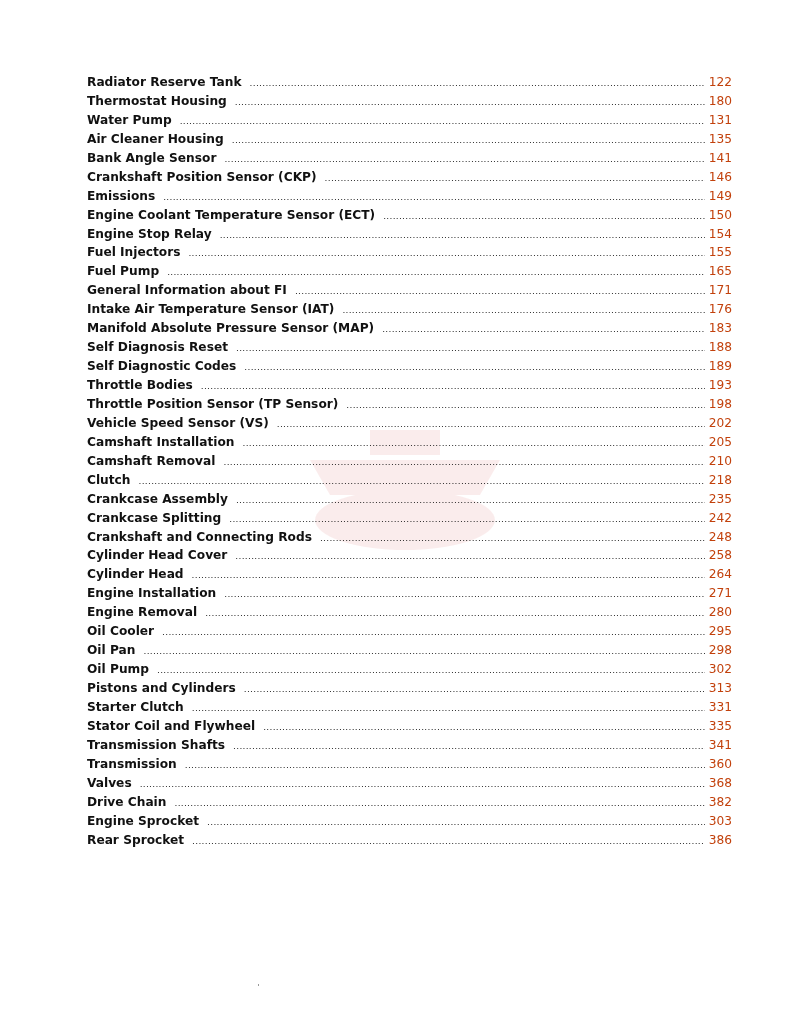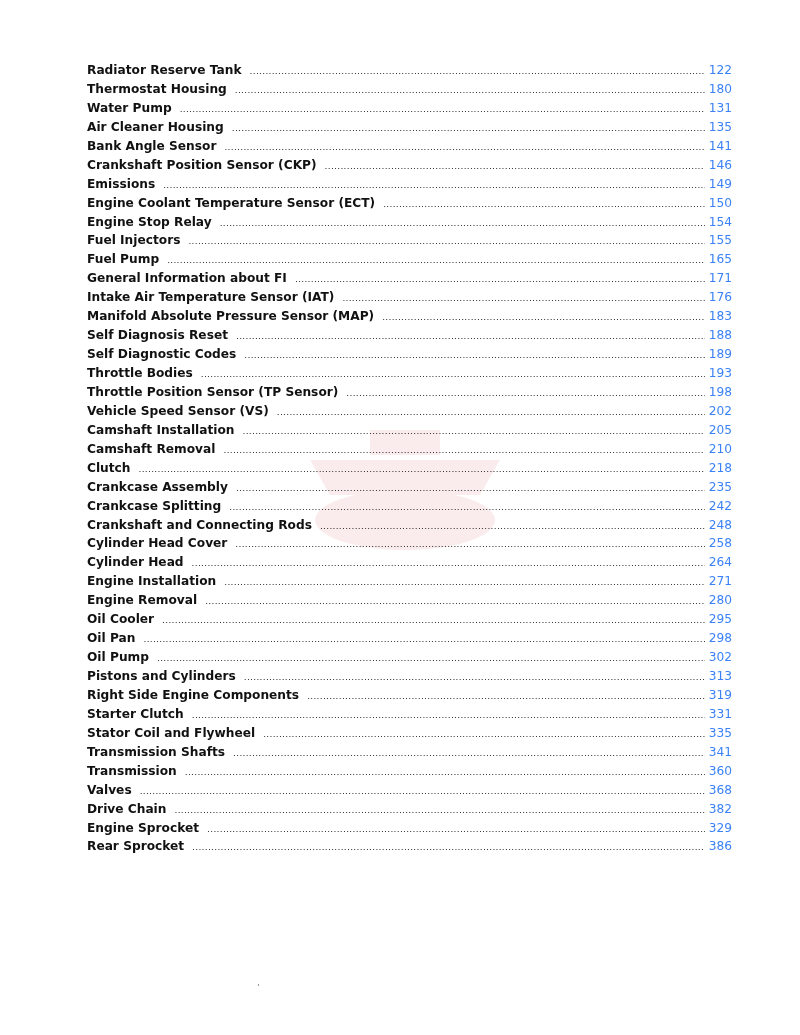--- a/index.html
+++ b/index.html
@@ -1,23 +1,23 @@
 <!DOCTYPE html>
 <html><head>
 <meta charset="utf-8">
 <style>
   html, body { margin: 0; padding: 0; background: #ffffff; }
   body { width: 800px; height: 1035px; position: relative; overflow: hidden; font-family: "DejaVu Sans", sans-serif; }
   .watermark { position: absolute; left: 290px; top: 420px; width: 230px; height: 150px; opacity: 0.08; pointer-events: none; }
-  .toc { position: absolute; left: 87px; top: 63px; width: 645px; text-align: right; }
+  .toc { position: absolute; left: 87px; top: 75px; width: 645px; text-align: right; }
   .row { display: flex; align-items: baseline; height: 18.95px; font-size: 12.2px; color: #111; white-space: nowrap; }
   .title { font-weight: bold; padding-right: 8px; }
   .dots { flex: 1; overflow: hidden; color: #222; font-size: 9px; letter-spacing: 0.3px; }
   .dots::after { content: "........................................................................................................................................................................................................................................................................................"; }
-  .page { padding-left: 4px; font-weight: normal; color: #3b82f6; }
+  .page { padding-left: 4px; font-weight: normal; color: #c2410c; }
   .speck { position: absolute; left: 258px; top: 984px; width: 1px; height: 2px; background: #999; }
 </style>
 </head>
 <body>
 
 <svg class="watermark" viewBox="0 0 230 150">
   <path d="M20 40 L210 40 L190 75 L40 75 Z" fill="#cc2222"></path>
   <ellipse cx="115" cy="100" rx="90" ry="30" fill="#cc2222"></ellipse>
   <rect x="80" y="10" width="70" height="25" fill="#cc2222"></rect>
 </svg>
@@ -182,25 +182,20 @@
       <span class="title">Oil Pump</span>
       <span class="dots"></span>
       <span class="page">302</span>
     </div>
     <div class="row">
       <span class="title">Pistons and Cylinders</span>
       <span class="dots"></span>
       <span class="page">313</span>
     </div>
     <div class="row">
-      <span class="title">Right Side Engine Components</span>
-      <span class="dots"></span>
-      <span class="page">319</span>
-    </div>
-    <div class="row">
       <span class="title">Starter Clutch</span>
       <span class="dots"></span>
       <span class="page">331</span>
     </div>
     <div class="row">
       <span class="title">Stator Coil and Flywheel</span>
       <span class="dots"></span>
       <span class="page">335</span>
     </div>
     <div class="row">
@@ -219,21 +214,21 @@
       <span class="page">368</span>
     </div>
     <div class="row">
       <span class="title">Drive Chain</span>
       <span class="dots"></span>
       <span class="page">382</span>
     </div>
     <div class="row">
       <span class="title">Engine Sprocket</span>
       <span class="dots"></span>
-      <span class="page">329</span>
+      <span class="page">303</span>
     </div>
     <div class="row">
       <span class="title">Rear Sprocket</span>
       <span class="dots"></span>
       <span class="page">386</span>
     </div>
   </div>
 
 <div class="speck"></div>
 

